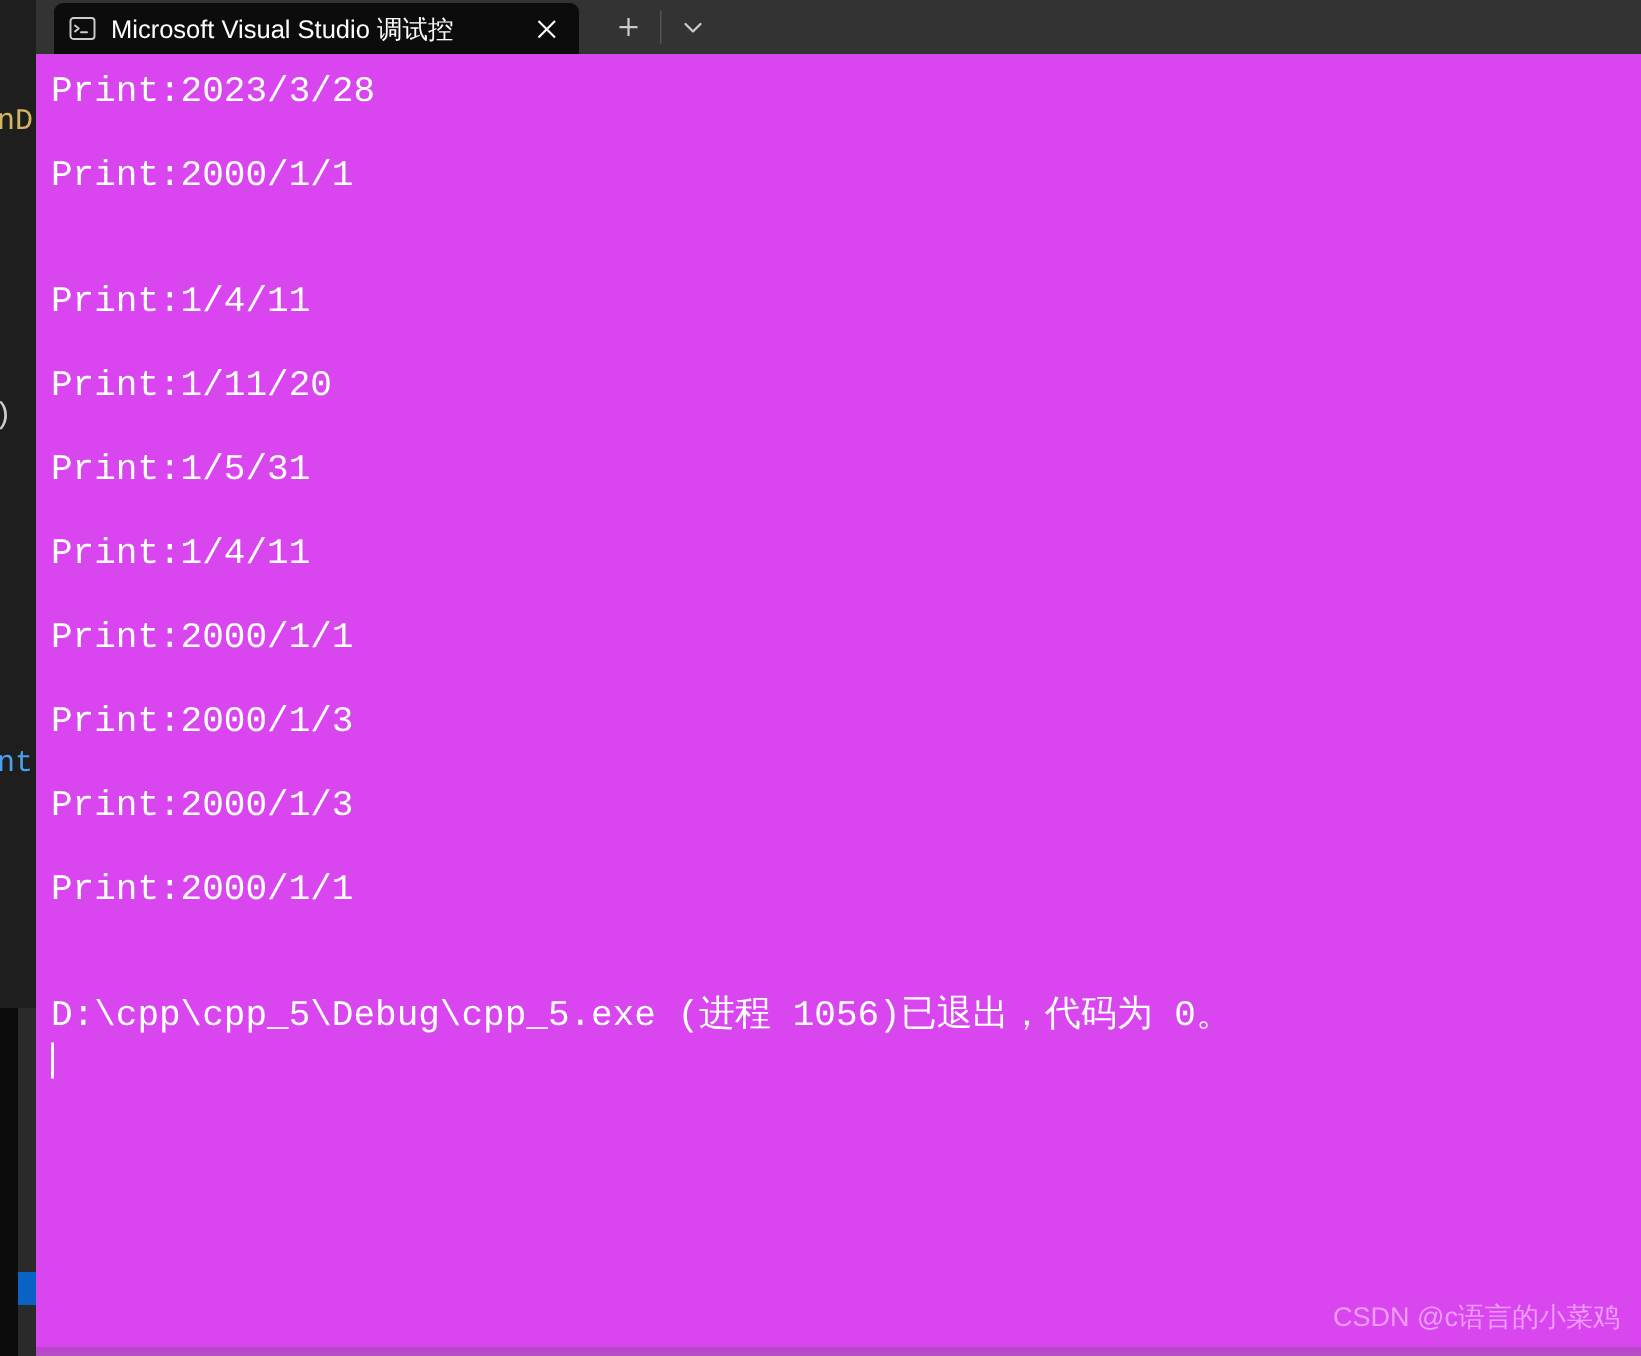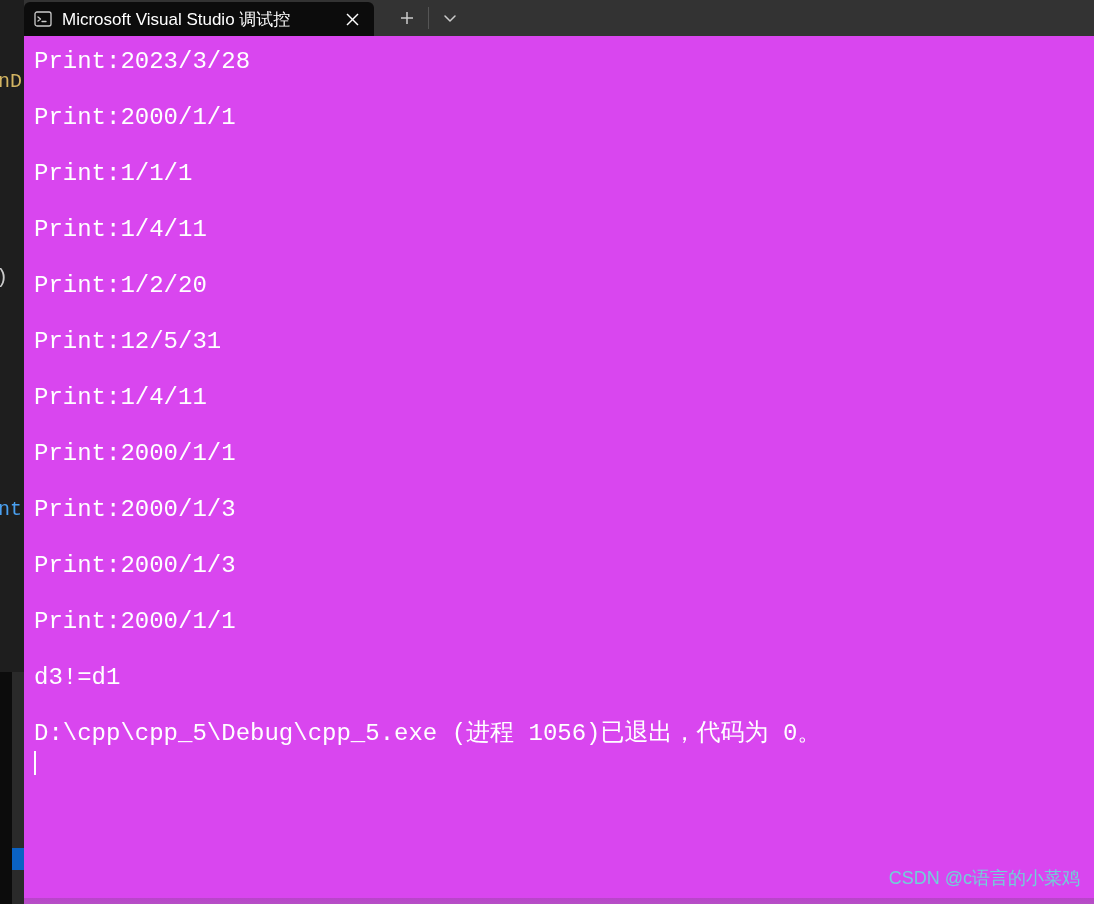--- a/index.html
+++ b/index.html
@@ -43,20 +43,21 @@
       z-index: 3;
     }
     .tab {
       background: #0c0c0c;
       display: flex;
       align-items: center;
       padding: 0 12px 0 10px;
       gap: 10px;
       border-top-left-radius: 6px;
       border-top-right-radius: 6px;
+      margin-left: 12px;
       margin-top: 2px;
       min-width: 350px;
     }
     .tab-icon {
       width: 18px;
       height: 18px;
       display: flex;
       align-items: center;
       justify-content: center;
     }
@@ -122,21 +123,21 @@
       width: 2px;
       height: 24px;
       background: #ffffff;
       vertical-align: text-bottom;
       margin-left: 0;
     }
     .watermark {
       position: absolute;
       right: 14px;
       bottom: 14px;
-      color: #5eead4;
+      color: #f0abfc;
       font-size: 18px;
       font-family: -apple-system, 'Segoe UI', sans-serif;
       z-index: 5;
       opacity: 0.85;
     }
     .scrollbar-track {
       position: absolute;
       left: 12px;
       top: 410px;
       width: 12px;
@@ -208,39 +209,37 @@
     </div>
   </div>
 </div>
 
 <div class="terminal-area">
   <div id="terminal-lines">
       <div class="terminal-line">Print:2023/3/28</div>
       <div class="terminal-blank"></div>
       <div class="terminal-line">Print:2000/1/1</div>
       <div class="terminal-blank"></div>
-      <div class="terminal-line">Print:1/1/1</div>
       <div class="terminal-blank"></div>
       <div class="terminal-line">Print:1/4/11</div>
       <div class="terminal-blank"></div>
-      <div class="terminal-line">Print:1/2/20</div>
-      <div class="terminal-blank"></div>
-      <div class="terminal-line">Print:12/5/31</div>
+      <div class="terminal-line">Print:1/11/20</div>
+      <div class="terminal-blank"></div>
+      <div class="terminal-line">Print:1/5/31</div>
       <div class="terminal-blank"></div>
       <div class="terminal-line">Print:1/4/11</div>
       <div class="terminal-blank"></div>
       <div class="terminal-line">Print:2000/1/1</div>
       <div class="terminal-blank"></div>
       <div class="terminal-line">Print:2000/1/3</div>
       <div class="terminal-blank"></div>
       <div class="terminal-line">Print:2000/1/3</div>
       <div class="terminal-blank"></div>
       <div class="terminal-line">Print:2000/1/1</div>
       <div class="terminal-blank"></div>
-      <div class="terminal-line">d3!=d1</div>
       <div class="terminal-blank"></div>
       <div class="terminal-line">D:\cpp\cpp_5\Debug\cpp_5.exe (进程 1056)已退出，代码为 0。</div>
     </div>
   <div class="terminal-line"><span class="cursor"></span></div>
 </div>
 
 <div class="watermark">CSDN @c语言的小菜鸡</div>
 
 <div class="bottom-blur"></div>
 

